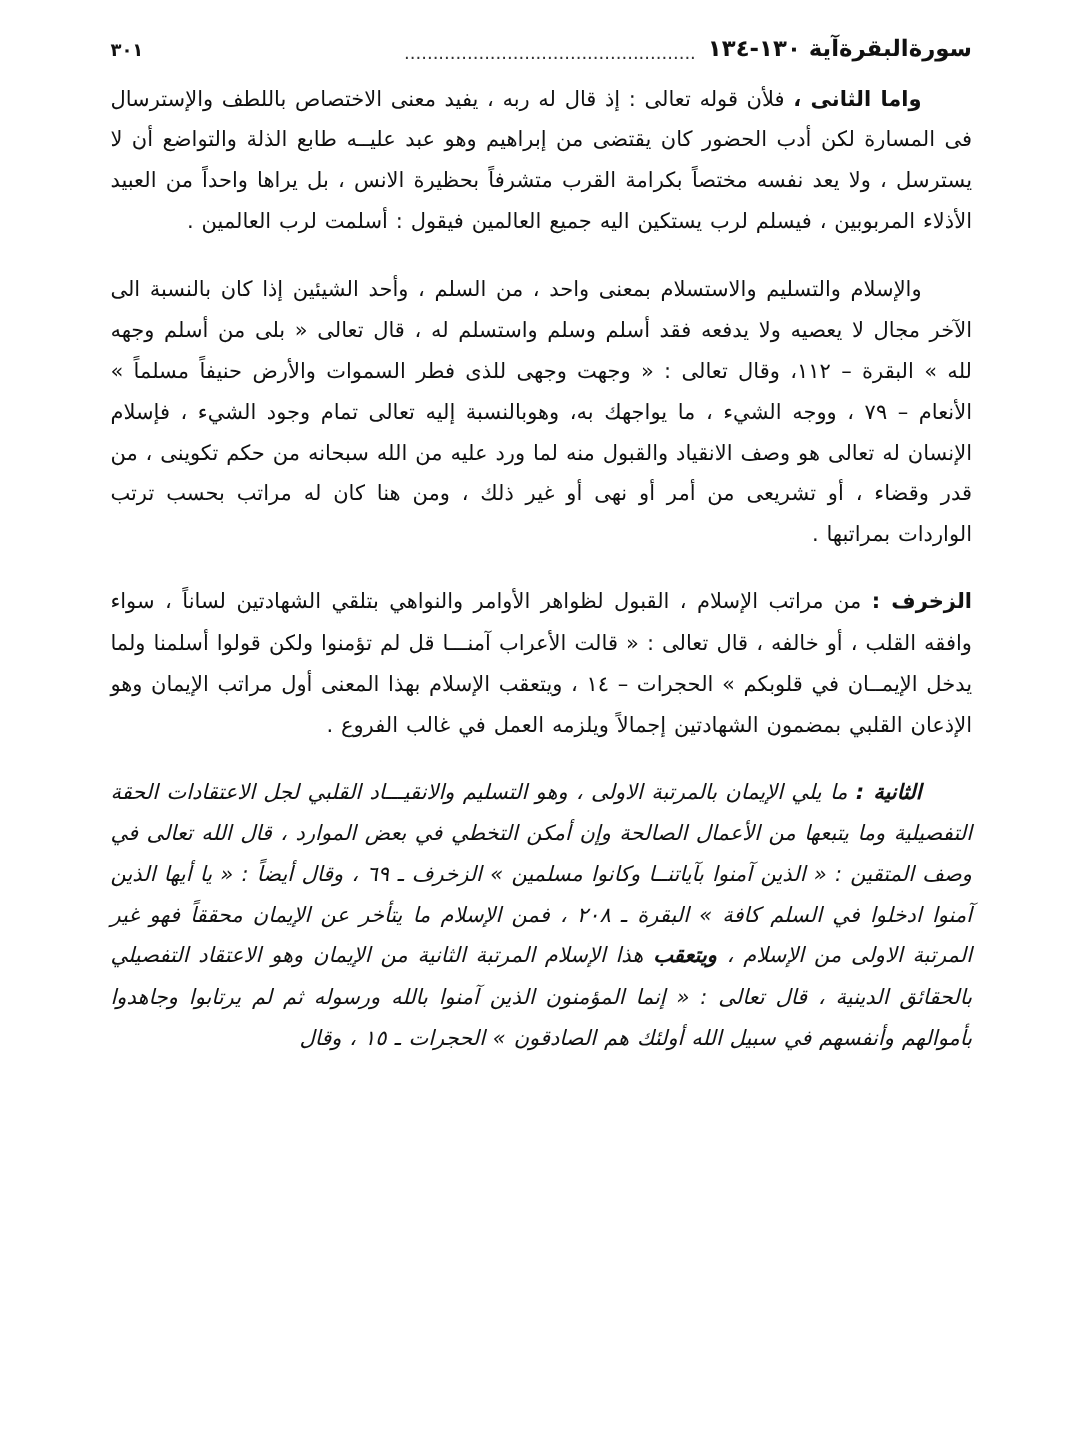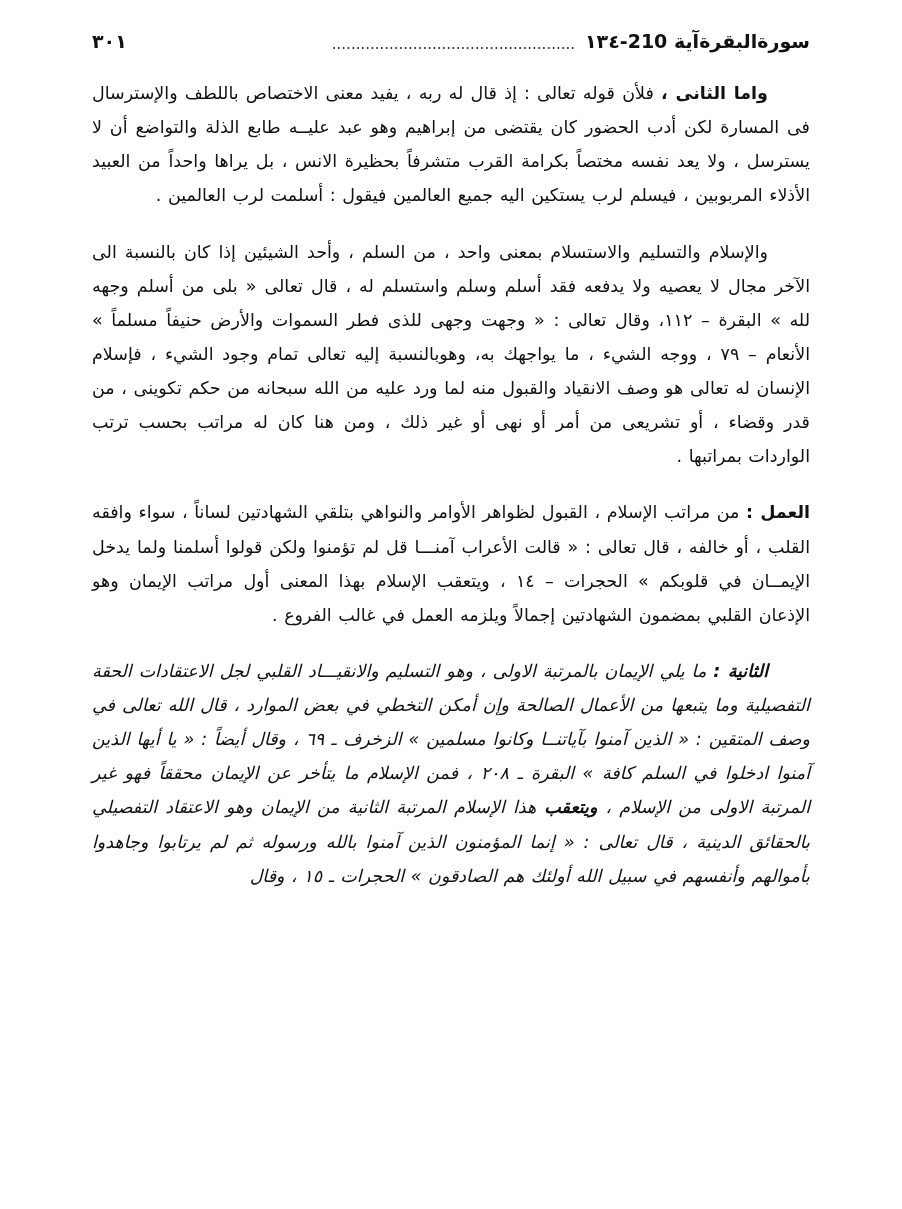--- a/index.html
+++ b/index.html
@@ -43,30 +43,30 @@
     font-size: 15px;
     line-height: 1;
     color: #333;
     overflow: hidden;
     white-space: nowrap;
     align-self: center;
     position: relative;
     top: -3px;
   }
   .header-page-number {
-    font-size: 19px;
+    font-size: 15px;
     font-weight: bold;
     white-space: nowrap;
     direction: rtl;
   }
 
   
   .body {
     position: absolute;
-    top: 76px;
+    top: 66px;
     right: 92px;
     left: 92px;
     direction: rtl;
     text-align: justify;
   }
   p.para {
     margin: 0 0 22px 0;
     font-size: 17.5px;
     line-height: 1.95;
     text-align: justify;
@@ -78,37 +78,37 @@
   b.lead {
     font-weight: bold;
   }
 </style>
 </head>
 <body>
 
 <div class="page">
 
   <div class="header">
-    <div class="header-title">سورةالبقرةآية 210-١٣٤</div>
+    <div class="header-title">سورةالبقرةآية ١٣٠-١٣٤</div>
     <div class="header-dots">...................................................</div>
     <div class="header-page-number">٣٠١</div>
   </div>
 
   <div class="body">
 
     <p class="para">
       <span class="indent"></span><b class="lead">واما الثانى ،</b><span> فلأن قوله تعالى : إذ قال له ربه ، يفيد معنى الاختصاص باللطف والإسترسال فى المسارة لكن أدب الحضور كان يقتضى من إبراهيم وهو عبد عليــه طابع الذلة والتواضع أن لا يسترسل ، ولا يعد نفسه مختصاً بكرامة القرب متشرفاً بحظيرة الانس ، بل يراها واحداً من العبيد الأذلاء المربوبين ، فيسلم لرب يستكين اليه جميع العالمين فيقول : أسلمت لرب العالمين .</span>
     </p>
 
     <p class="para">
       <span class="indent"></span><span>والإسلام والتسليم والاستسلام بمعنى واحد ، من السلم ، وأحد الشيئين إذا كان بالنسبة الى الآخر مجال لا يعصيه ولا يدفعه فقد أسلم وسلم واستسلم له ، قال تعالى « بلى من أسلم وجهه لله » البقرة – ١١٢، وقال تعالى : « وجهت وجهى للذى فطر السموات والأرض حنيفاً مسلماً » الأنعام – ٧٩ ، ووجه الشيء ، ما يواجهك به، وهوبالنسبة إليه تعالى تمام وجود الشيء ، فإسلام الإنسان له تعالى هو وصف الانقياد والقبول منه لما ورد عليه من الله سبحانه من حكم تكوينى ، من قدر وقضاء ، أو تشريعى من أمر أو نهى أو غير ذلك ، ومن هنا كان له مراتب بحسب ترتب الواردات بمراتبها .</span>
     </p>
 
     <p class="para">
-      <b class="lead">العمل :</b><span> من مراتب الإسلام ، القبول لظواهر الأوامر والنواهي بتلقي الشهادتين لساناً ، سواء وافقه القلب ، أو خالفه ، قال تعالى : « قالت الأعراب آمنـــا قل لم تؤمنوا ولكن قولوا أسلمنا ولما يدخل الإيمــان في قلوبكم » الحجرات – ١٤ ، ويتعقب الإسلام بهذا المعنى أول مراتب الإيمان وهو الإذعان القلبي بمضمون الشهادتين إجمالاً ويلزمه العمل في غالب الفروع .</span>
+      <b class="lead">الزخرف :</b><span> من مراتب الإسلام ، القبول لظواهر الأوامر والنواهي بتلقي الشهادتين لساناً ، سواء وافقه القلب ، أو خالفه ، قال تعالى : « قالت الأعراب آمنـــا قل لم تؤمنوا ولكن قولوا أسلمنا ولما يدخل الإيمــان في قلوبكم » الحجرات – ١٤ ، ويتعقب الإسلام بهذا المعنى أول مراتب الإيمان وهو الإذعان القلبي بمضمون الشهادتين إجمالاً ويلزمه العمل في غالب الفروع .</span>
     </p>
 
     <p class="para">
       <span class="indent"></span><b class="lead">الثانية :</b><span> ما يلي الإيمان بالمرتبة الاولى ، وهو التسليم والانقيـــاد القلبي لجل الاعتقادات الحقة التفصيلية وما يتبعها من الأعمال الصالحة وإن أمكن التخطي في بعض الموارد ، قال الله تعالى في وصف المتقين : « الذين آمنوا بآياتنــا وكانوا مسلمين » الزخرف ـ ٦٩ ، وقال أيضاً : « يا أيها الذين آمنوا ادخلوا في السلم كافة » البقرة ـ ٢٠٨ ، فمن الإسلام ما يتأخر عن الإيمان محققاً فهو غير المرتبة الاولى من الإسلام ، </span><b class="lead">ويتعقب</b><span> هذا الإسلام المرتبة الثانية من الإيمان وهو الاعتقاد التفصيلي بالحقائق الدينية ، قال تعالى : « إنما المؤمنون الذين آمنوا بالله ورسوله ثم لم يرتابوا وجاهدوا بأموالهم وأنفسهم في سبيل الله أولئك هم الصادقون » الحجرات ـ ١٥ ، وقال</span>
     </p>
 
   </div>
 </div>
 
 </body></html>

